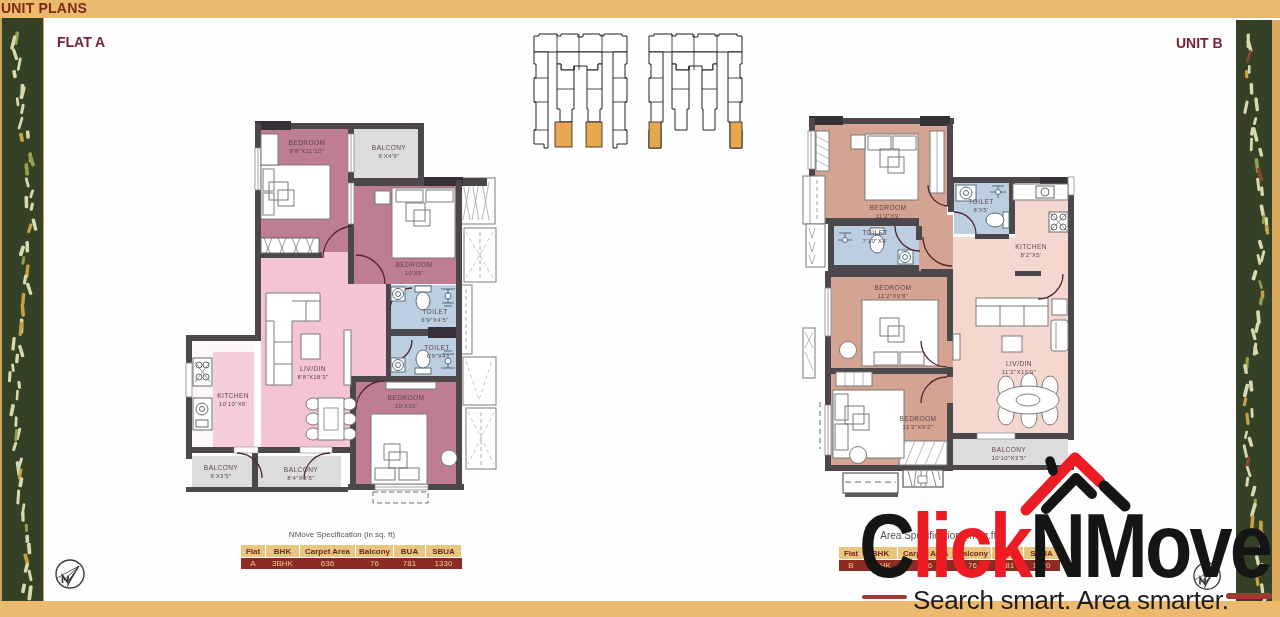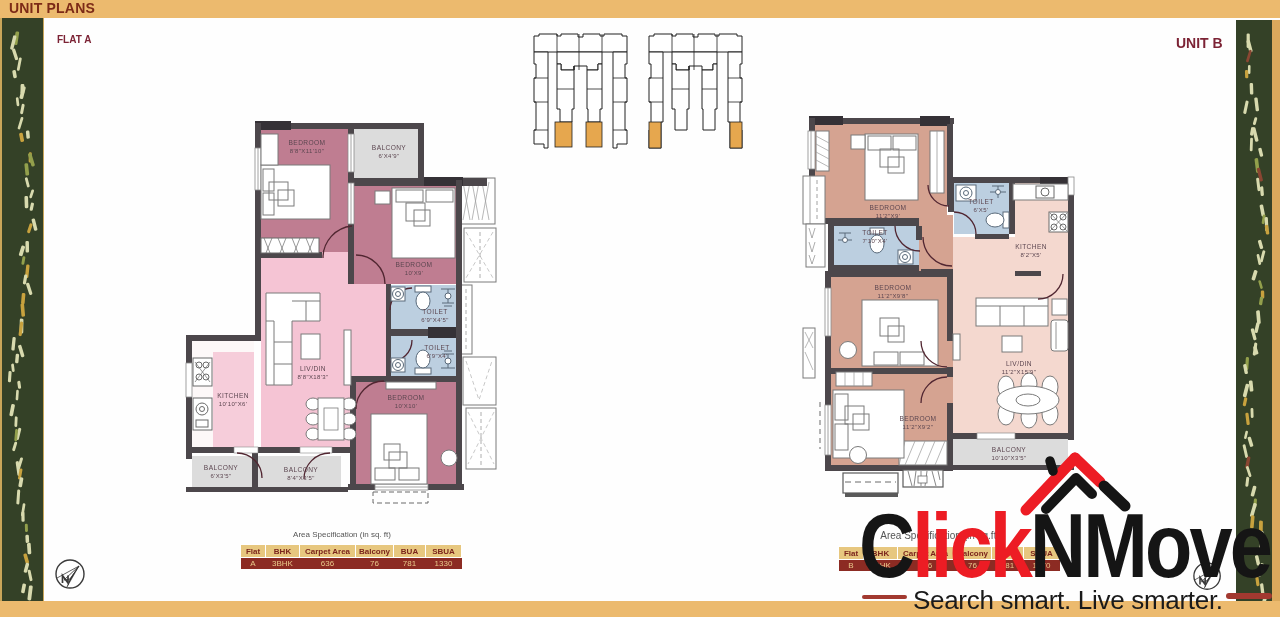--- a/index.html
+++ b/index.html
@@ -4,21 +4,21 @@
 <style>
   html,body{margin:0;padding:0;}
   body{width:1280px;height:617px;position:relative;background:#fefefe;font-family:"Liberation Sans",sans-serif;overflow:hidden;}
   .abs{position:absolute;}
 </style>
 </head>
 <body>
 
 <div class="abs" style="left:0;top:0;width:1280px;height:18px;background:#ecba6e;"></div>
 
-<div class="abs" style="left:9px;top:0px;width:300px;height:18px;line-height:17px;font-size:14px;font-weight:bold;color:#7c2a17;letter-spacing:0.2px;">UNIT PLANS</div>
+<div class="abs" style="left:1px;top:0px;width:300px;height:18px;line-height:17px;font-size:14px;font-weight:bold;color:#7c2a17;letter-spacing:0.2px;">UNIT PLANS</div>
 
 <div class="abs" style="left:0;top:601px;width:1280px;height:16px;background:#ecba6e;"></div>
 
 <svg class="abs" style="left:0;top:18px;" width="44" height="583" viewBox="0 18 44 583">
 <rect x="0" y="18" width="44" height="583" fill="#c9a65a"></rect>
 <rect x="2" y="18" width="41" height="583" fill="#344127"></rect>
 <rect x="15.7" y="31.2" width="3.7" height="13.6" rx="1.3" fill="#93a04c" transform="rotate(9 15.7 31.2)"></rect>
 <rect x="13.4" y="35.1" width="3.4" height="14.6" rx="1.3" fill="#d8daae" transform="rotate(14 13.4 35.1)"></rect>
 <rect x="11.7" y="49.3" width="3.3" height="11.8" rx="1.3" fill="#d8daae" transform="rotate(-18 11.7 49.3)"></rect>
 <rect x="19.2" y="57.3" width="2.8" height="13.4" rx="1.3" fill="#d8daae" transform="rotate(11 19.2 57.3)"></rect>
@@ -134,26 +134,26 @@
 <rect x="1259.1" y="520.6" width="3.8" height="14.9" rx="1.3" fill="#c8a23e" transform="rotate(1 1259.1 520.6)"></rect>
 <rect x="1260.3" y="531.5" width="3.0" height="14.0" rx="1.3" fill="#d8daae" transform="rotate(-15 1260.3 531.5)"></rect>
 <rect x="1259.8" y="543.6" width="2.6" height="11.4" rx="1.3" fill="#d8daae" transform="rotate(11 1259.8 543.6)"></rect>
 <rect x="1254.7" y="555.8" width="3.5" height="10.3" rx="1.3" fill="#d8daae" transform="rotate(-13 1254.7 555.8)"></rect>
 <rect x="1261.0" y="562.8" width="3.4" height="13.9" rx="1.3" fill="#d8daae" transform="rotate(16 1261.0 562.8)"></rect>
 <rect x="1255.2" y="576.9" width="3.2" height="9.5" rx="1.3" fill="#c8a23e" transform="rotate(-8 1255.2 576.9)"></rect>
 <rect x="1259.9" y="583.6" width="3.3" height="13.9" rx="1.3" fill="#d8daae" transform="rotate(-7 1259.9 583.6)"></rect>
 <rect x="1264.0" y="595.5" width="3.6" height="9.5" rx="1.3" fill="#d8daae" transform="rotate(17 1264.0 595.5)"></rect>
 </svg>
 
-<div class="abs" style="left:57px;top:34px;font-size:10px;font-weight:bold;color:#7c2335;">FLAT A</div>
+<div class="abs" style="left:57px;top:34px;font-size:14px;font-weight:bold;color:#7c2335;">FLAT A</div>
 
 <div class="abs" style="left:1176px;top:35px;font-size:14px;font-weight:bold;color:#7c2335;">UNIT B</div>
 
 <div class="abs" style="left:240px;top:530px;width:204px;">
-  <div style="font-size:8px;color:#555;text-align:center;margin-bottom:5px;">Area Specification (in sq. ft)</div>
+  <div style="font-size:8px;color:#555;text-align:center;margin-bottom:5px;">NMove Specification (in sq. ft)</div>
   <table style="width:204px;border-collapse:collapse;font-size:8px;text-align:center;table-layout:fixed;">
     <tbody>
         <tr style="background:#e7c77f;color:#7a241c;height:13px;font-weight:bold;">
       <td style="width:22px;border:1px solid #fff;">Flat</td>
           <td style="width:31px;border:1px solid #fff;">BHK</td>
           <td style="width:53px;border:1px solid #fff;">Carpet Area</td>
           <td style="width:35px;border:1px solid #fff;">Balcony</td>
           <td style="width:29px;border:1px solid #fff;">BUA</td>
           <td style="width:33px;border:1px solid #fff;">SBUA</td>
     </tr>
@@ -772,18 +772,18 @@
   <svg class="abs" style="left:168px;top:0px;" width="120" height="80" viewBox="0 0 120 80">
     <path d="M 8 68 L 57 16" stroke="#ed1c24" stroke-width="11" stroke-linecap="round" fill="none"></path>
     <path d="M 57 16 L 82 40" stroke="#ed1c24" stroke-width="11" stroke-linecap="round" fill="none"></path>
     <path d="M 86 44 L 107 64" stroke="#151515" stroke-width="11" stroke-linecap="round" fill="none"></path>
     <path d="M 28 67 L 58 36 L 74 52" stroke="#151515" stroke-width="10" stroke-linecap="round" stroke-linejoin="round" fill="none"></path>
     <path d="M 32 19 L 35 29" stroke="#151515" stroke-width="9.5" stroke-linecap="round" fill="none"></path>
   </svg>
 
   <div class="abs" style="left:9px;top:52px;font-size:82px;font-weight:bold;letter-spacing:-3px;color:#151515;white-space:nowrap;transform:scale(0.945,1.1);transform-origin:left top;">C<span style="color:#ed1c24;">lick</span>NMove</div>
 
-  <div class="abs" style="left:63px;top:143px;font-size:26px;letter-spacing:-0.3px;color:#1a1a1a;white-space:nowrap;">Search smart. Live smarter.</div>
+  <div class="abs" style="left:63px;top:143px;font-size:26px;letter-spacing:-0.3px;color:#1a1a1a;white-space:nowrap;">Search smart. Area smarter.</div>
 
   <div class="abs" style="left:12px;top:153px;width:45px;height:4px;background:#a23930;border-radius:2px;"></div>
 
   <div class="abs" style="left:376px;top:151px;width:46px;height:6px;background:#a23930;border-radius:3px;"></div>
 </div>
 
 </body></html>

